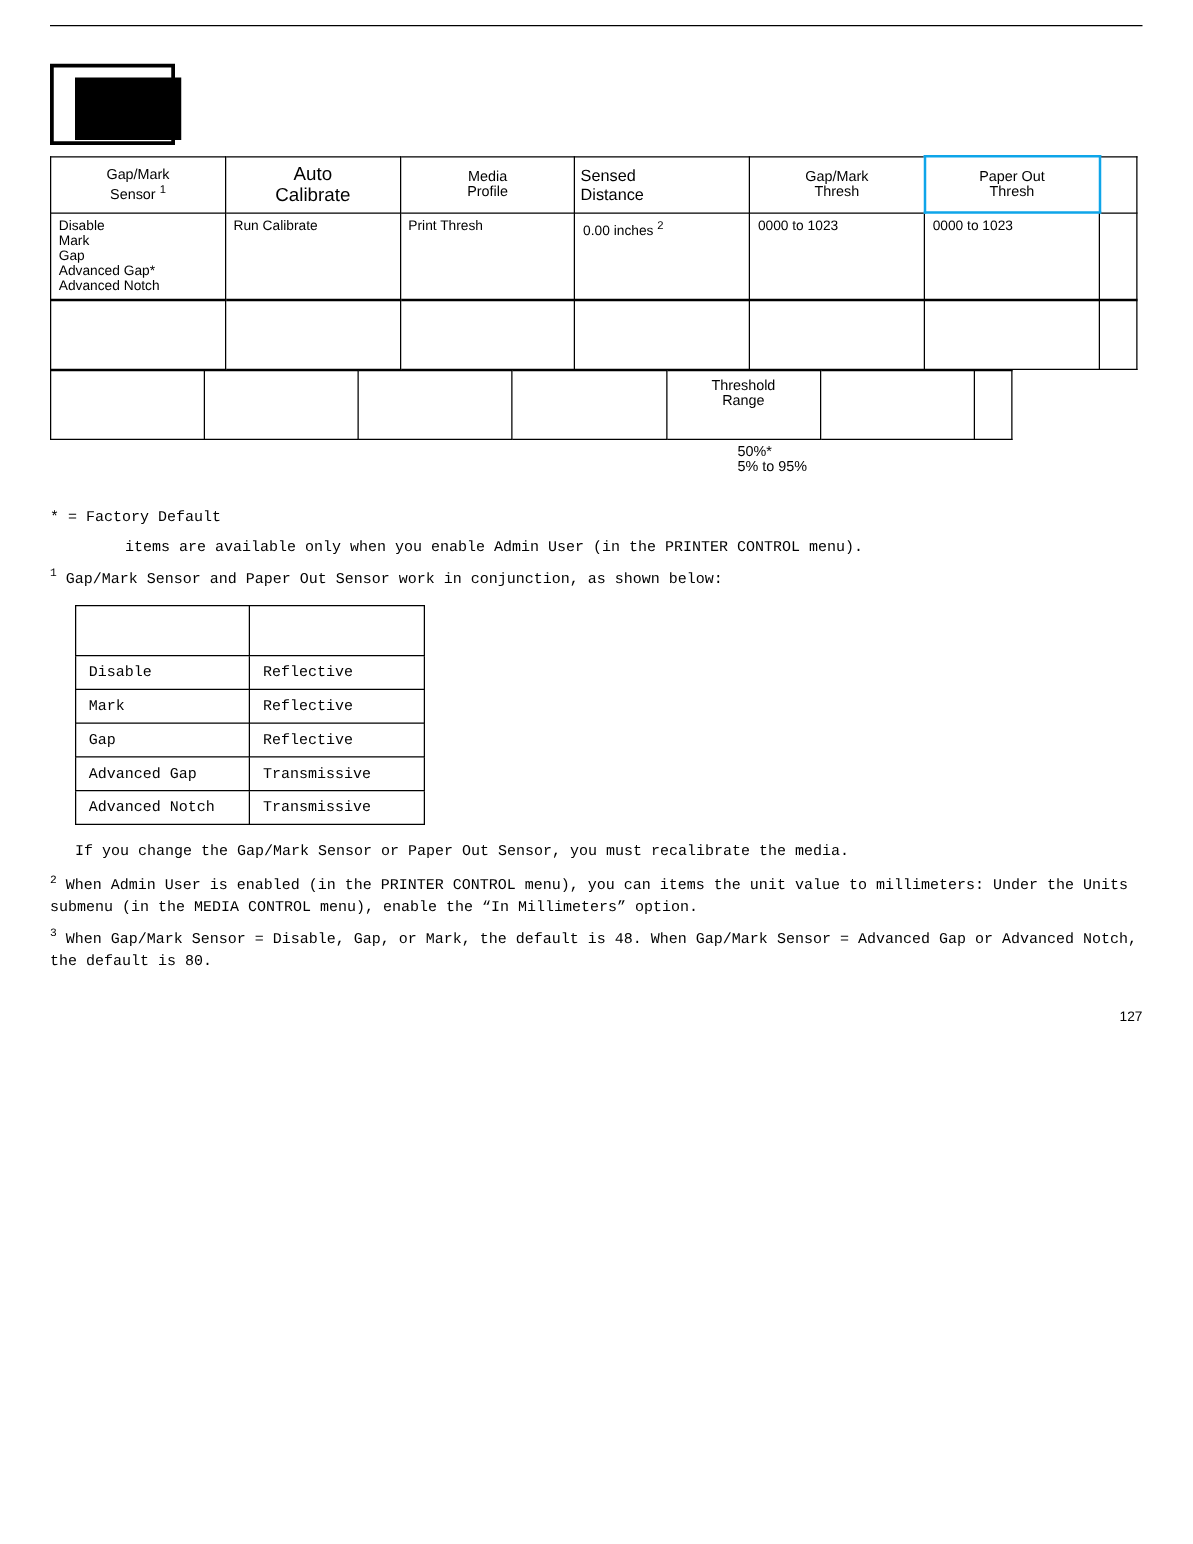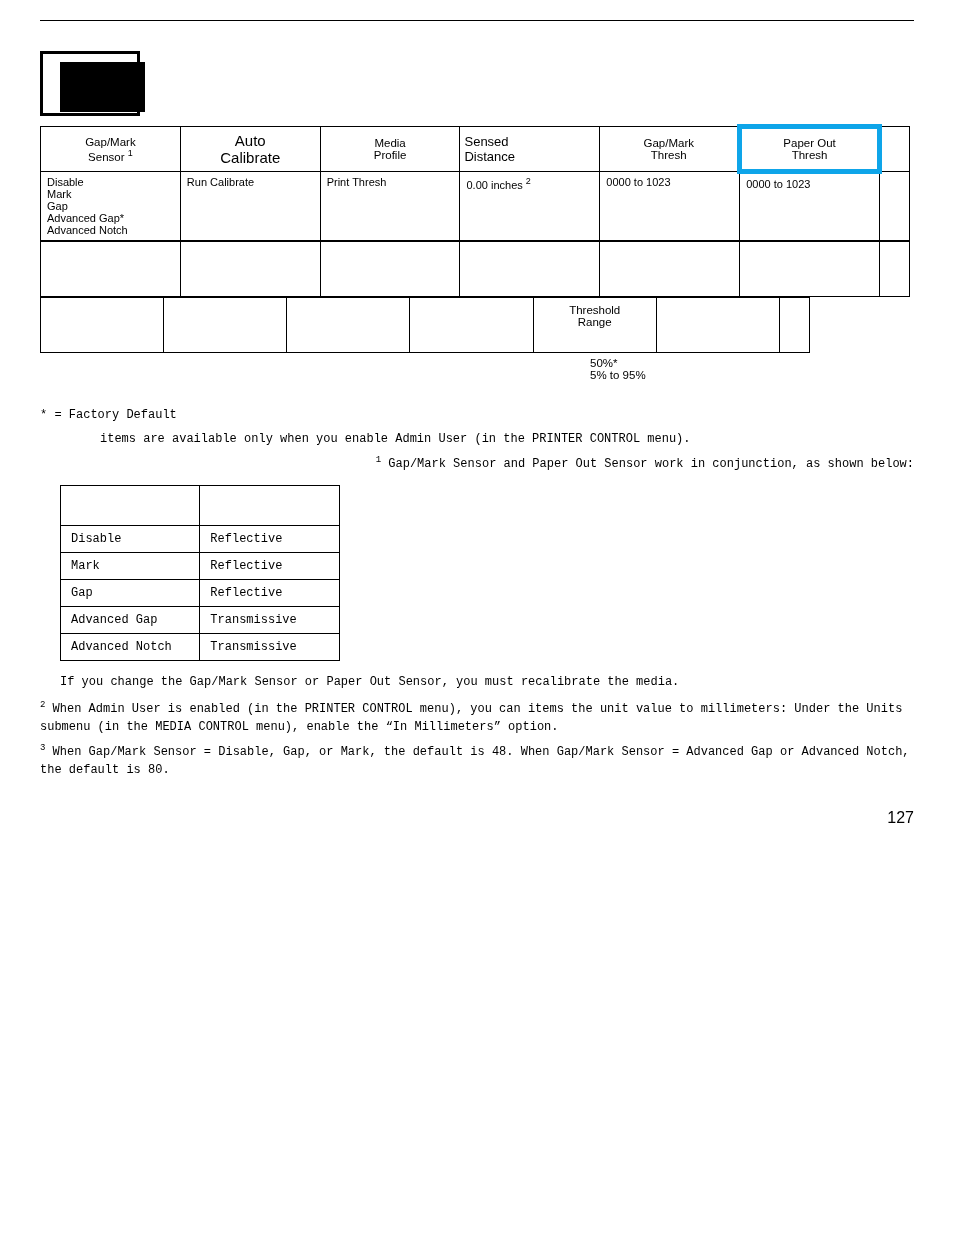--- a/index.html
+++ b/index.html
@@ -104,21 +104,21 @@
     .sensor-table .header-row td {
       height: 40px;
       background: #fff;
       border: 1px solid #000;
     }
 
     
     .page-number {
       text-align: right;
       margin-top: 30px;
-      font-size: 16px;
+      font-size: 11px;
     }
 
     .indent1 {
       margin-left: 60px;
     }
   </style>
 </head>
 <body>
 
 <div class="top-line"></div>
@@ -132,21 +132,21 @@
   </div>
 
   <table class="menu-table" style="border: 1.5px solid #000; border-collapse: collapse; width: 870px; padding-left: 48px;">
     <tbody>
       <tr class="header-row">
         <td style="text-align:center; padding:5px 4px; border:1px solid #000; font-size:11.5px;">Gap/Mark<br>Sensor <span class="superscript">1</span></td>
         <td style="text-align:center; padding:5px 4px; border:1px solid #000; font-size:15px;">Auto<br>Calibrate</td>
         <td style="text-align:center; padding:5px 4px; border:1px solid #000; font-size:11.5px;">Media<br>Profile</td>
         <td style="text-align:left; padding:5px 4px; border:1px solid #000; font-size:13px;">Sensed<br>Distance</td>
         <td style="text-align:center; padding:5px 4px; border:1px solid #000; font-size:11.5px;">Gap/Mark<br>Thresh</td>
-        <td style="text-align:center; padding:5px 4px; border:5px solid #0ea5e9; font-size:11.5px;">Paper Out<br>Thresh</td>
+        <td style="text-align:center; padding:5px 4px; border:2px solid #0ea5e9; font-size:11.5px;">Paper Out<br>Thresh</td>
         <td style="border:1px solid #000; width:30px;"></td>
       </tr>
       <tr class="values-row">
         <td style="font-size:11px; padding:4px 6px; border:1px solid #000; vertical-align:top;">Disable<br>Mark<br>Gap<br>Advanced Gap*<br>Advanced Notch</td>
         <td style="font-size:11px; padding:4px 6px; border:1px solid #000; vertical-align:top;">Run Calibrate</td>
         <td style="font-size:11px; padding:4px 6px; border:1px solid #000; vertical-align:top;">Print Thresh</td>
         <td style="font-size:11px; padding:4px 6px; border:1px solid #000; vertical-align:top;">0.00 inches <span class="superscript">2</span></td>
         <td style="font-size:11px; padding:4px 6px; border:1px solid #000; vertical-align:top;">0000 to 1023</td>
         <td style="font-size:11px; padding:4px 6px; border:1px solid #000; vertical-align:top;">0000 to 1023</td>
         <td style="border:1px solid #000;"></td>
@@ -189,21 +189,21 @@
 </div>
 
 <div class="notes-section">
 
   <p>* = Factory Default</p>
 
   <p class="indent1">
     <span>items are available only when you enable Admin User (in the PRINTER CONTROL menu).</span>
   </p>
 
-  <p class="footnote" style="margin-top: 4px; text-align: right;">
+  <p class="footnote" style="margin-top: 4px;">
     <span class="superscript">1</span>
     <span>Gap/Mark Sensor and Paper Out Sensor work in conjunction, as shown below:</span>
   </p>
 
   <div class="sensor-table-wrapper" style="margin-left: 20px;">
     <table class="sensor-table">
       <tbody>
         <tr class="header-row">
           <td style="width:140px; height:40px; border:1px solid #000;"></td>
           <td style="width:140px; height:40px; border:1px solid #000;"></td>

